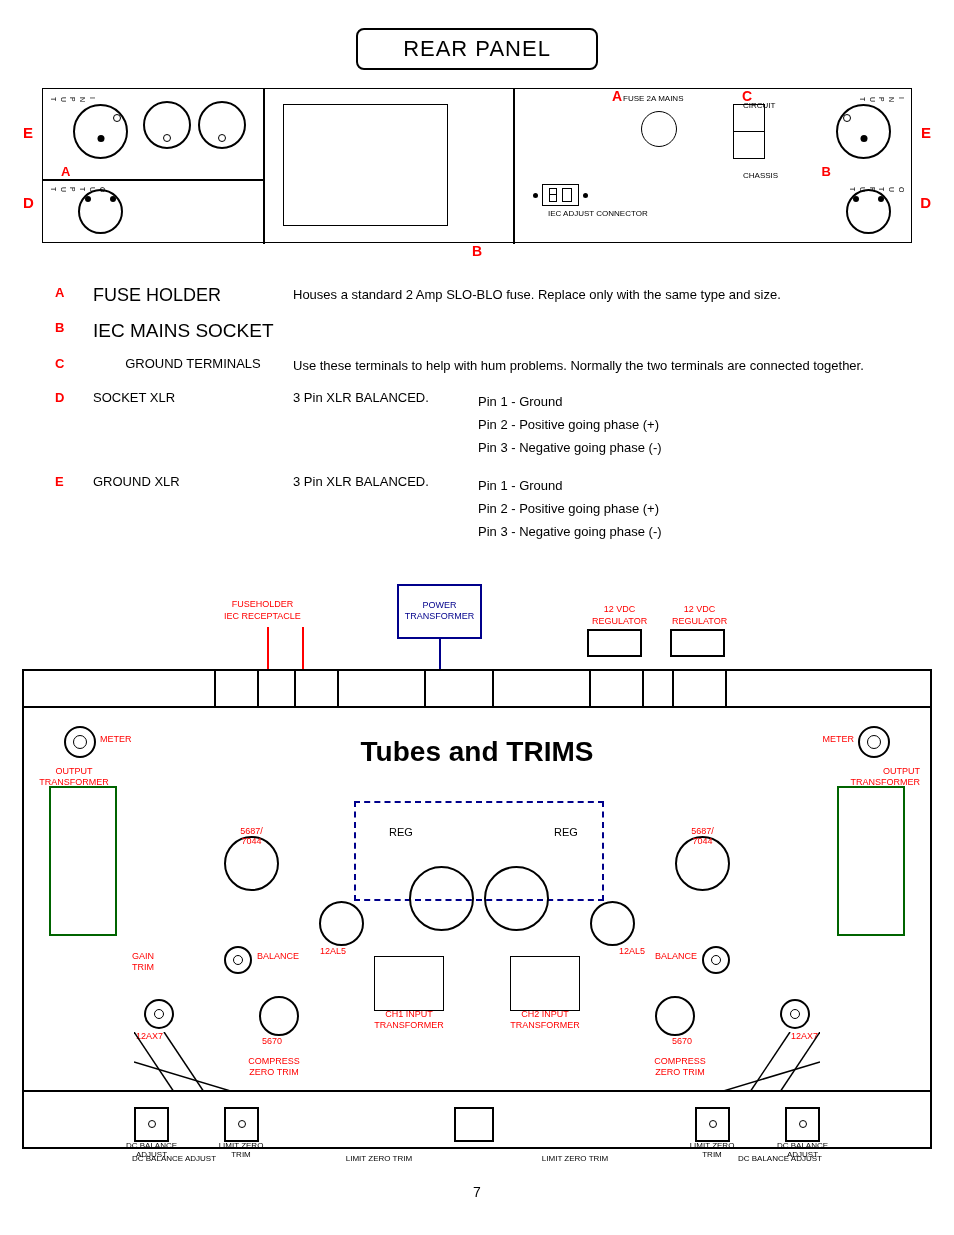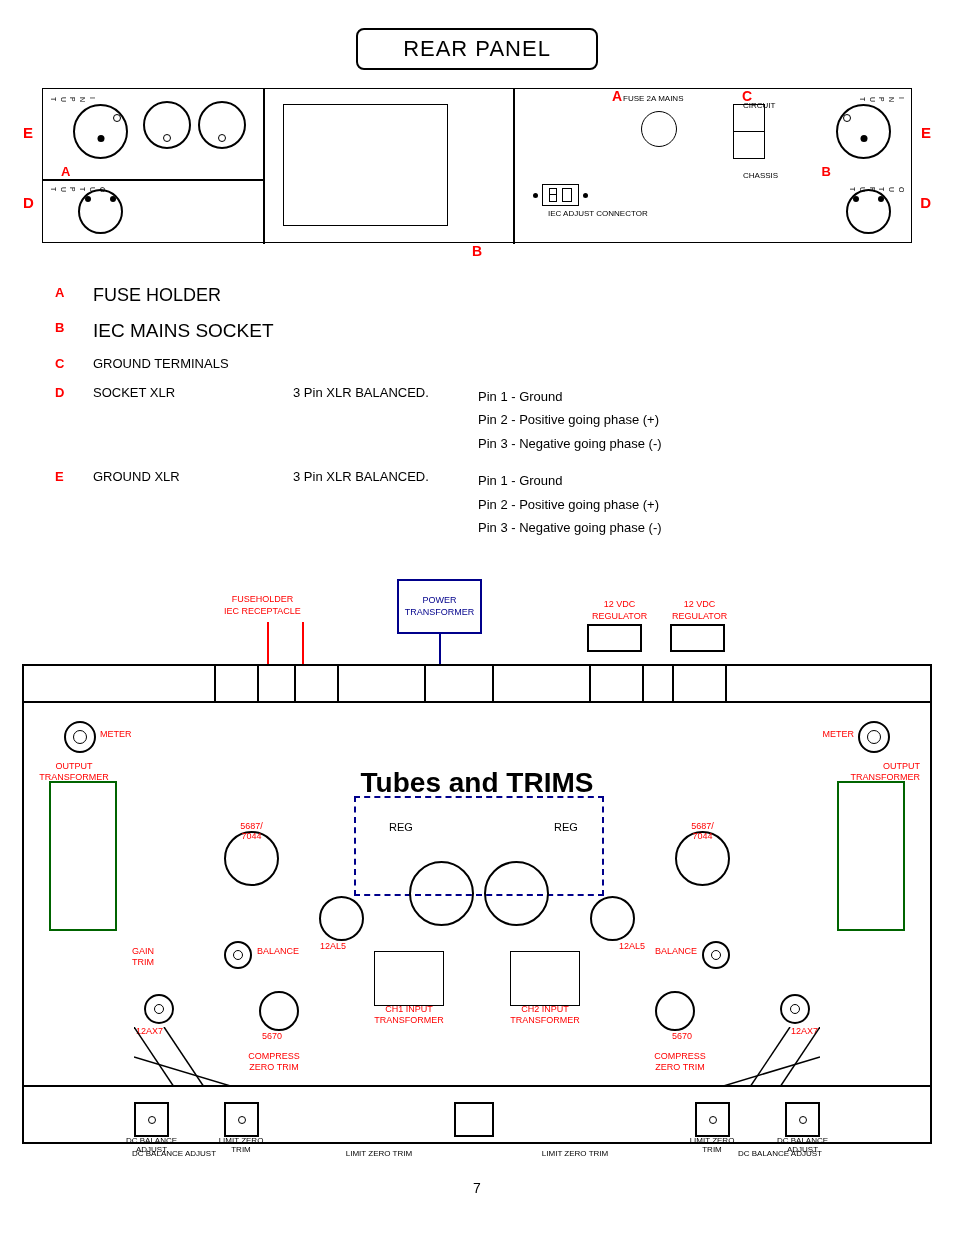--- a/index.html
+++ b/index.html
@@ -114,30 +114,32 @@
   <div style="width:870px; margin:0 auto; position:relative; height:22px;">
     <span style="position:absolute; left:50%; transform:translateX(-50%); color:red; font-size:14px; font-weight:bold;">B</span>
   </div>
 </div>
 
 <div style="padding:0 55px; margin-top:20px;">
 
   <div style="display:flex; margin-bottom:14px; align-items:flex-start;">
     <span style="width:38px; font-weight:bold; color:red; font-size:13px; flex-shrink:0;">A</span>
     <span style="width:200px; flex-shrink:0; font-size:18px;">FUSE HOLDER</span>
+    <span style="flex:1; font-size:13px; line-height:1.5;">Houses a standard 2 Amp SLO-BLO fuse.  Replace only with the same type and size.</span>
   </div>
 
   <div style="display:flex; margin-bottom:14px; align-items:flex-start;">
     <span style="width:38px; font-weight:bold; color:red; font-size:13px; flex-shrink:0;">B</span>
     <span style="width:200px; flex-shrink:0; font-size:19px;">IEC MAINS SOCKET</span>
   </div>
 
   <div style="display:flex; margin-bottom:14px; align-items:flex-start;">
     <span style="width:38px; font-weight:bold; color:red; font-size:13px; flex-shrink:0;">C</span>
-    <span style="width:200px; flex-shrink:0; font-size:13px;">GROUND TERMINALS</span>
+    <span style="width:200px; flex-shrink:0; font-size:13px;text-align:center;">GROUND TERMINALS</span>
+    <span style="flex:1; font-size:13px; line-height:1.5;">Use these terminals to help with hum problems.  Normally the two terminals are connected together.</span>
   </div>
 
   <div style="display:flex; margin-bottom:14px; align-items:flex-start;">
     <span style="width:38px; font-weight:bold; color:red; font-size:13px; flex-shrink:0;">D</span>
     <span style="width:200px; flex-shrink:0; font-size:13px;">SOCKET XLR</span>
     <div style="flex:1; display:flex; gap:10px;">
       <span style="width:175px; flex-shrink:0; font-size:13px;">3 Pin XLR BALANCED.</span>
       <div style="font-size:13px; line-height:1.8;">
         Pin 1 - Ground<br>
         Pin 2 - Positive going phase (+)<br>
@@ -203,21 +205,21 @@
     <div style="position:absolute; left:40px; top:55px; width:32px; height:32px; border:2px solid #000; border-radius:50%; display:flex; align-items:center; justify-content:center;">
       <div style="width:14px; height:14px; border:1.5px solid #000; border-radius:50%;"></div>
     </div>
     <span style="position:absolute; left:76px; top:63px; font-size:9px; color:red;">METER</span>
 
     <div style="position:absolute; right:40px; top:55px; width:32px; height:32px; border:2px solid #000; border-radius:50%; display:flex; align-items:center; justify-content:center;">
       <div style="width:14px; height:14px; border:1.5px solid #000; border-radius:50%;"></div>
     </div>
     <span style="position:absolute; right:76px; top:63px; font-size:9px; color:red;">METER</span>
 
-    <div style="position:absolute; left:50%; transform:translateX(-50%); top:65px; font-size:28px; font-weight:bold;margin-top:36px;">Tubes and TRIMS</div>
+    <div style="position:absolute; left:50%; transform:translateX(-50%); top:65px; font-size:28px; font-weight:bold;">Tubes and TRIMS</div>
 
     <div style="position:absolute; left:25px; top:115px; width:68px; height:150px; border:2px solid #006400;"></div>
     <span style="position:absolute; left:10px; top:95px; font-size:9px; color:red; line-height:1.2; text-align:center; width:80px;">OUTPUT<br>TRANSFORMER</span>
 
     <div style="position:absolute; right:25px; top:115px; width:68px; height:150px; border:2px solid #006400;"></div>
     <span style="position:absolute; right:10px; top:95px; font-size:9px; color:red; line-height:1.2; text-align:right; width:80px;">OUTPUT<br>TRANSFORMER</span>
 
     <div style="position:absolute; left:330px; top:130px; width:250px; height:100px; border:2px dashed #00008b;"></div>
     <span style="position:absolute; left:365px; top:155px; font-size:11px; color:#000;">REG</span>
     <span style="position:absolute; left:530px; top:155px; font-size:11px; color:#000;">REG</span>

